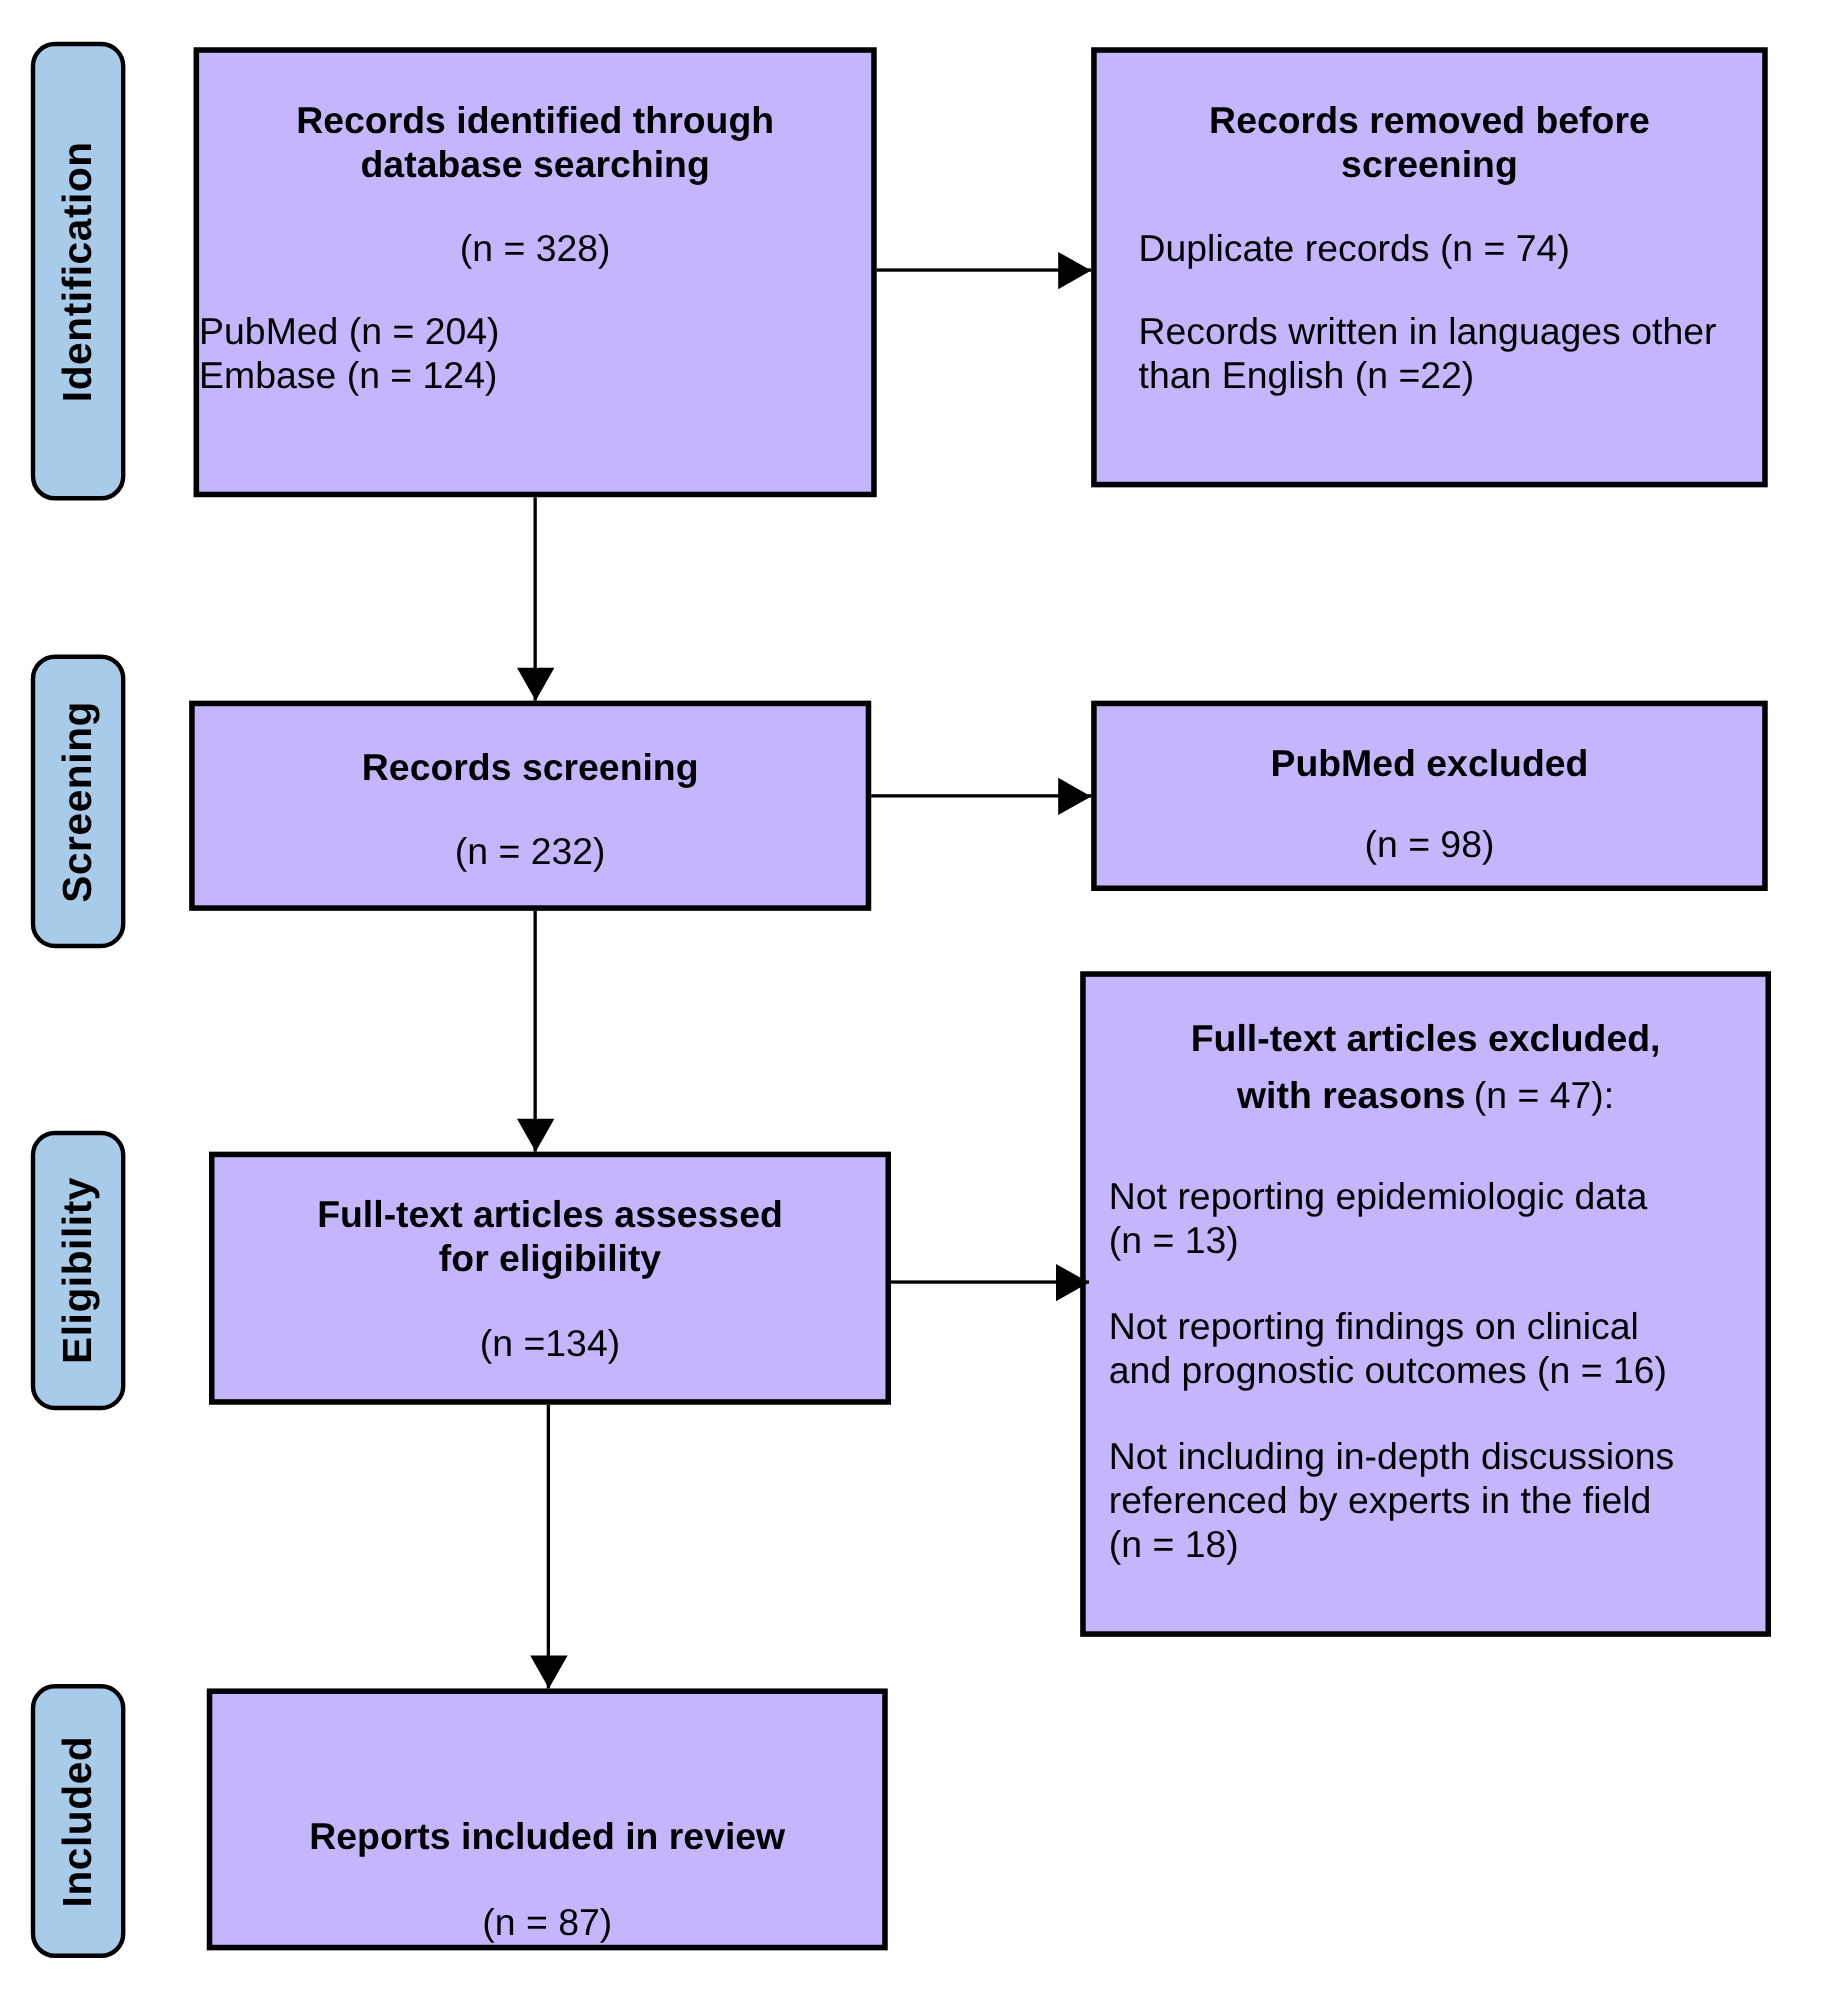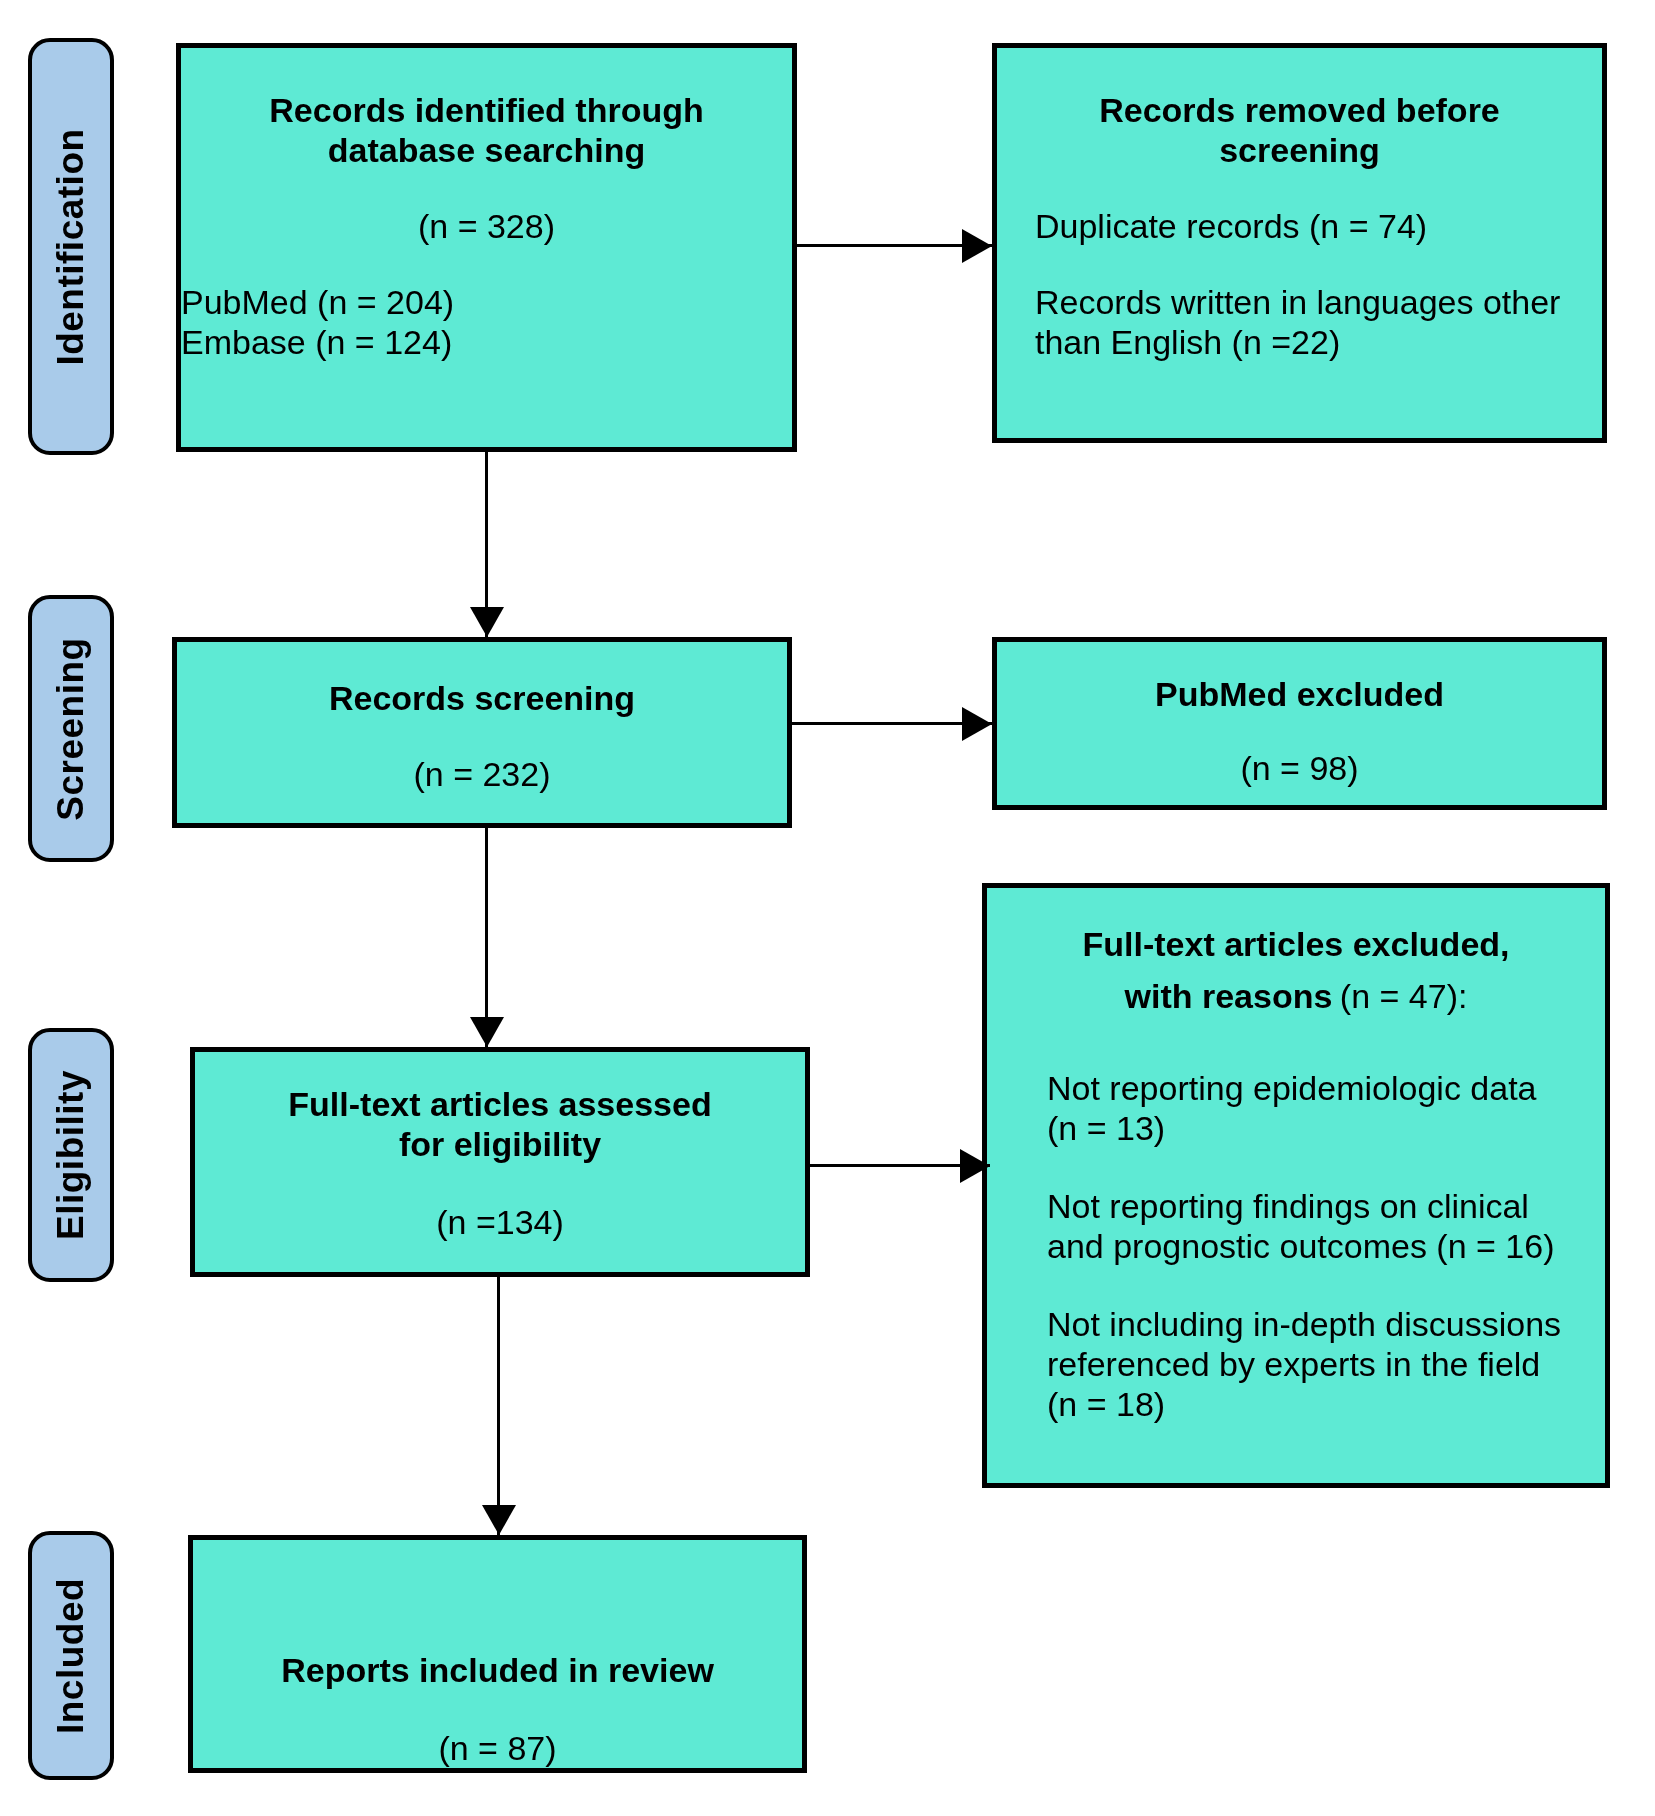--- a/index.html
+++ b/index.html
@@ -34,21 +34,21 @@
     transform: rotate(-90deg);
     white-space: nowrap;
     font-weight: 700;
     font-size: 37px;
     letter-spacing: 0.5px;
   }
 
   
   .flow-box {
     position: absolute;
-    background: #5eead4;
+    background: #c4b5fd;
     border: 5px solid #000000;
     box-sizing: border-box;
     display: flex;
     flex-direction: column;
     align-items: center;
     font-size: 34px;
     line-height: 40px;
   }
   .box-title {
     font-weight: 700;
@@ -83,21 +83,21 @@
   #box-fulltext-assessed .box-count { margin-top: 38px; }
 
   #box-fulltext-excluded { left: 982px; top: 883px; width: 628px; height: 605px; padding-top: 36px; gap: 12px; }
   #box-fulltext-excluded .title-line { white-space: nowrap; text-align: center; }
   #box-fulltext-excluded .title-bold { font-weight: 700; }
   #box-fulltext-excluded .title-bold.spaced { margin-right: 0.22em; }
   #box-fulltext-excluded .reasons {
     align-self: flex-start;
     text-align: left;
     margin-top: 40px;
-    padding-left: 60px;
+    padding-left: 21px;
     padding-right: 30px;
   }
   #box-fulltext-excluded .reason { max-width: 524px; }
   #box-fulltext-excluded .reason + .reason { margin-top: 38px; }
 
   #box-reports-included { left: 188px; top: 1535px; width: 619px; height: 238px; padding-top: 28px; justify-content: flex-end; }
   #box-reports-included .box-count { margin-top: 38px; }
 
   
   .arrow-h {

